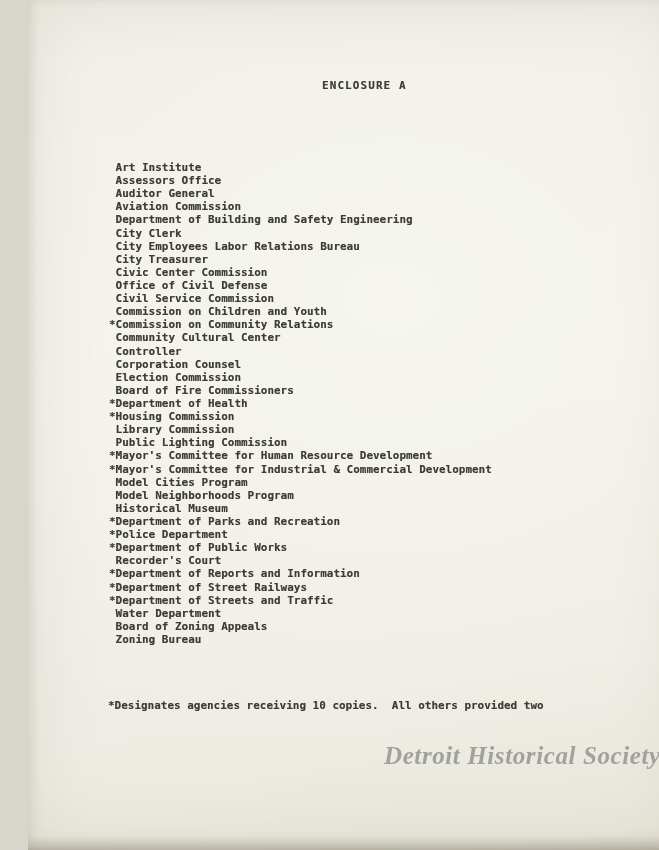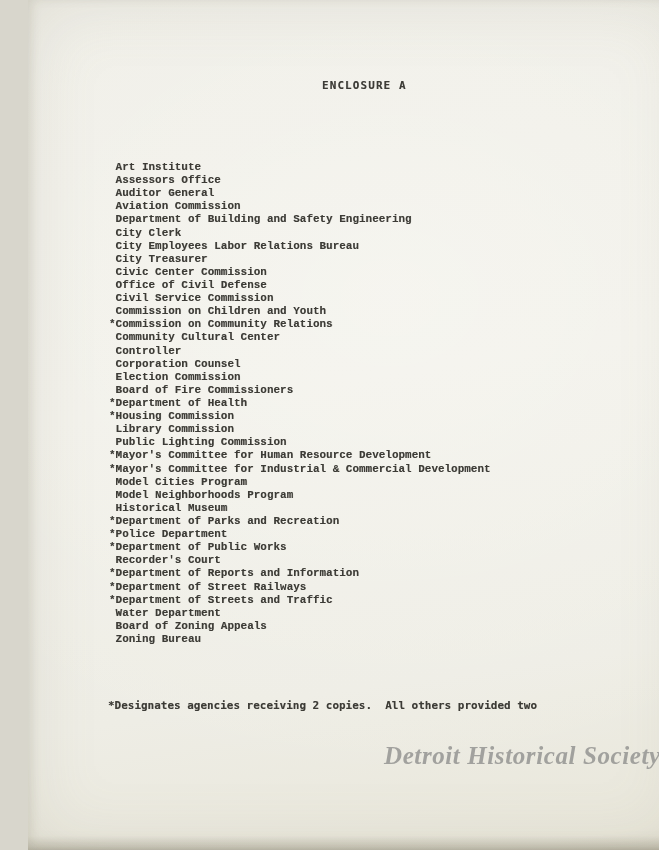--- a/index.html
+++ b/index.html
@@ -38,21 +38,20 @@
   }
   .intro {
     left: 81px;
     top: 119px;
     line-height: 14px;
   }
   .agency-list {
     left: 81px;
     top: 161px;
     line-height: 13.11px;
-    font-family: Liberation Mono, monospace;
   }
   .agency-line {
     height: 13.11px;
   }
   .footnote {
     left: 80px;
     top: 671px;
     line-height: 14px;
   }
   .watermark {
@@ -81,20 +80,20 @@
 <body>
 
 <div class="paper">
 
   <div class="mono doc-title">ENCLOSURE A</div>
 
 
   <div class="mono agency-list"><div class="agency-line"> Art Institute</div><div class="agency-line"> Assessors Office</div><div class="agency-line"> Auditor General</div><div class="agency-line"> Aviation Commission</div><div class="agency-line"> Department of Building and Safety Engineering</div><div class="agency-line"> City Clerk</div><div class="agency-line"> City Employees Labor Relations Bureau</div><div class="agency-line"> City Treasurer</div><div class="agency-line"> Civic Center Commission</div><div class="agency-line"> Office of Civil Defense</div><div class="agency-line"> Civil Service Commission</div><div class="agency-line"> Commission on Children and Youth</div><div class="agency-line">*Commission on Community Relations</div><div class="agency-line"> Community Cultural Center</div><div class="agency-line"> Controller</div><div class="agency-line"> Corporation Counsel</div><div class="agency-line"> Election Commission</div><div class="agency-line"> Board of Fire Commissioners</div><div class="agency-line">*Department of Health</div><div class="agency-line">*Housing Commission</div><div class="agency-line"> Library Commission</div><div class="agency-line"> Public Lighting Commission</div><div class="agency-line">*Mayor's Committee for Human Resource Development</div><div class="agency-line">*Mayor's Committee for Industrial &amp; Commercial Development</div><div class="agency-line"> Model Cities Program</div><div class="agency-line"> Model Neighborhoods Program</div><div class="agency-line"> Historical Museum</div><div class="agency-line">*Department of Parks and Recreation</div><div class="agency-line">*Police Department</div><div class="agency-line">*Department of Public Works</div><div class="agency-line"> Recorder's Court</div><div class="agency-line">*Department of Reports and Information</div><div class="agency-line">*Department of Street Railways</div><div class="agency-line">*Department of Streets and Traffic</div><div class="agency-line"> Water Department</div><div class="agency-line"> Board of Zoning Appeals</div><div class="agency-line"> Zoning Bureau</div></div>
 
   <div class="mono footnote">
-    <div>*Designates agencies receiving 2 copies.  All others provided two</div>
+    <div>*Designates agencies receiving 10 copies.  All others provided two</div>
   </div>
 
   <div class="watermark">Detroit Historical Society</div>
 
   <div class="bottom-edge-shadow"></div>
 
 </div>
 
 </body></html>

